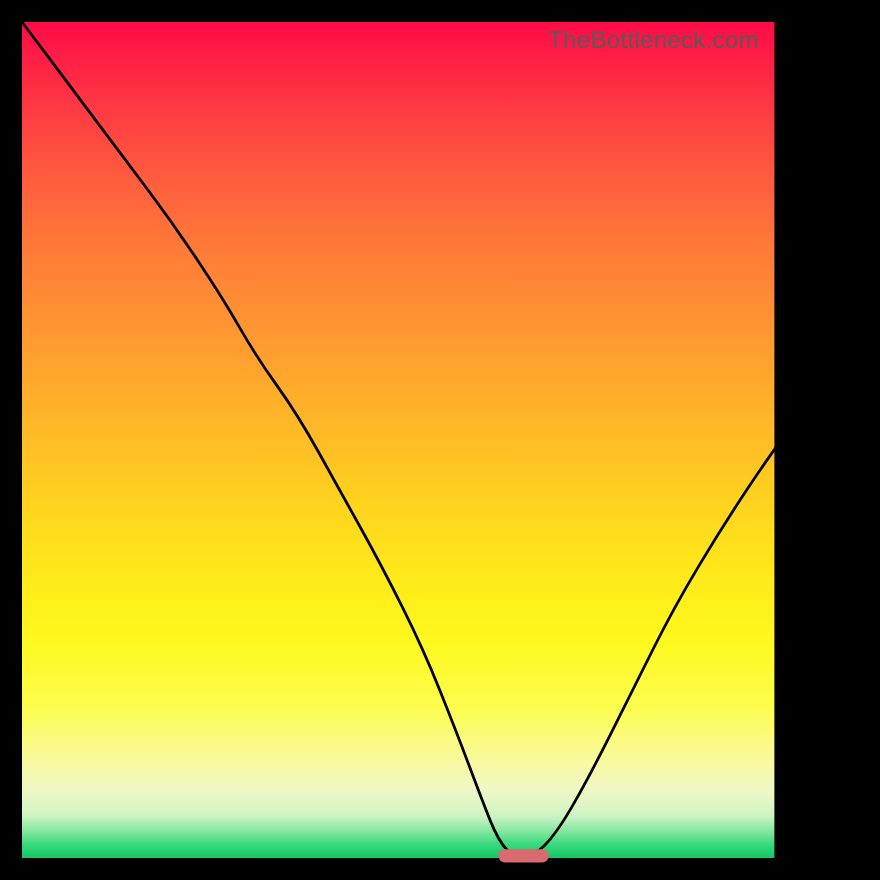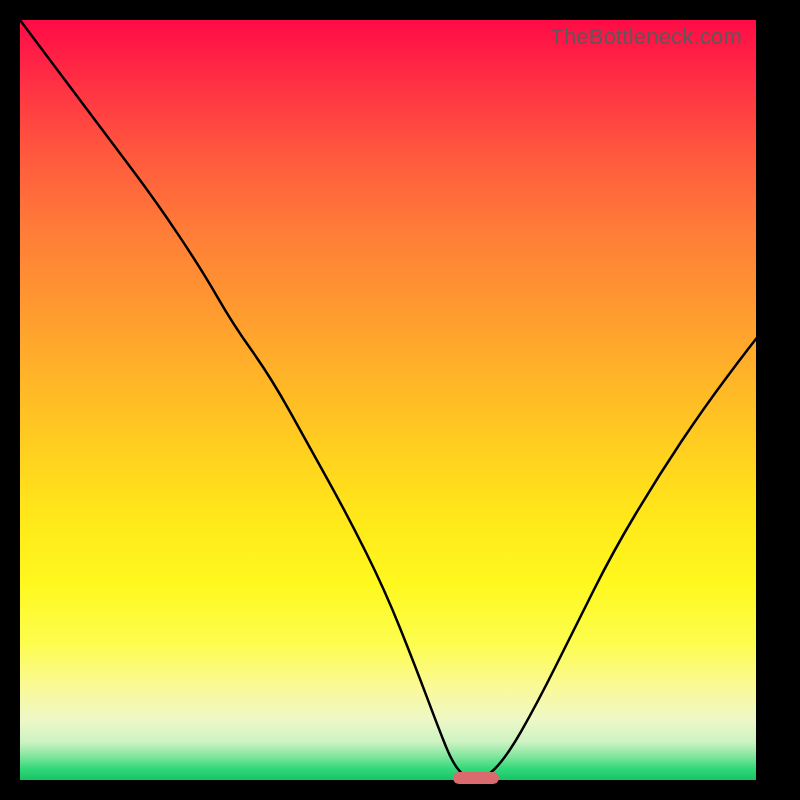--- a/index.html
+++ b/index.html
@@ -14,21 +14,21 @@
   .frame {
     position: relative;
     width: 800px;
     height: 800px;
     background: #000;
   }
   .plot {
     position: absolute;
     left: 20px;
     top: 20px;
-    width: 736px;
+    width: 684px;
     height: 760px;
     
     background: linear-gradient(
       to bottom,
       #ff0b47 0%,
       #ff2f44 8%,
       #ff5a3e 18%,
       #ff7d38 28%,
       #ff9a30 38%,
       #ffb727 48%,

